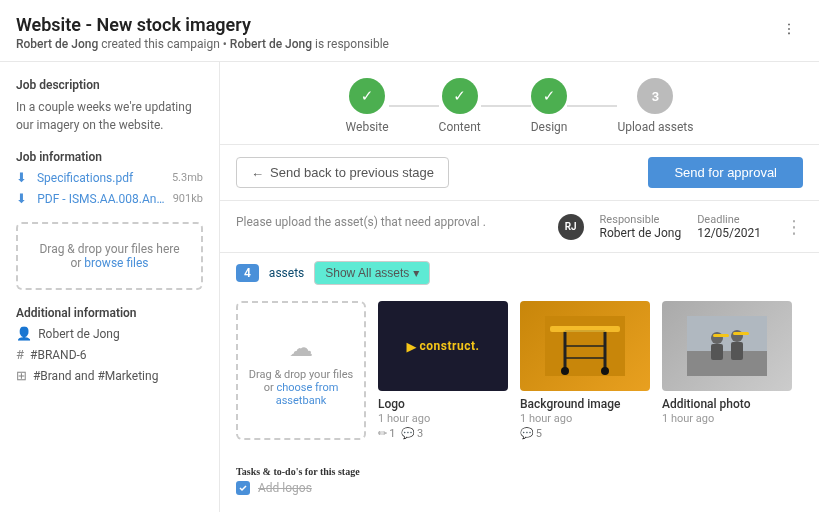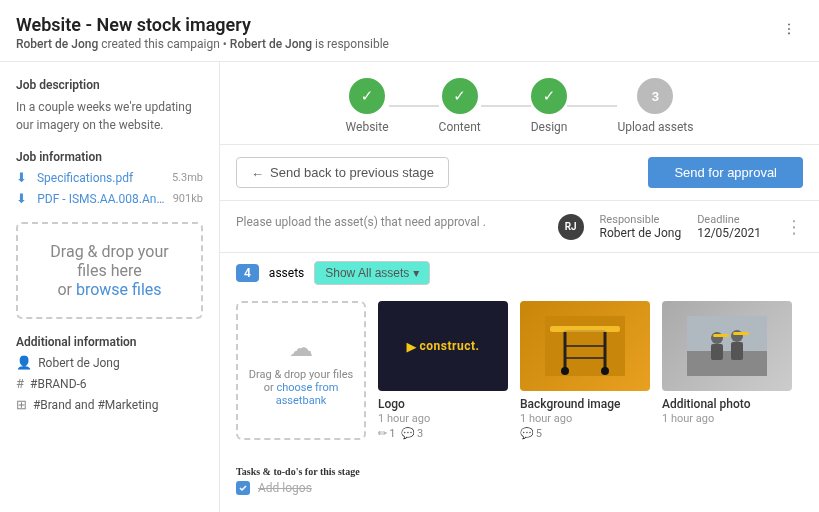--- a/index.html
+++ b/index.html
@@ -20,21 +20,21 @@
 
     
     .sidebar { width: 220px; min-width: 220px; padding: 16px; border-right: 1px solid #e8e8e8; background: #fff; }
     .section-title { font-size: 12px; font-weight: 600; color: #444; margin-bottom: 6px; }
     .job-desc-text { font-size: 12px; color: #666; line-height: 1.5; margin-bottom: 16px; }
     .attachments-section { margin-bottom: 16px; }
     .attachment-item { display: flex; align-items: center; justify-content: space-between; margin-bottom: 6px; font-size: 12px; color: #555; }
     .attachment-icon { color: #4a90d9; margin-right: 5px; font-size: 13px; }
     .attachment-name { flex: 1; color: #4a90d9; white-space: nowrap; overflow: hidden; text-overflow: ellipsis; max-width: 130px; }
     .attachment-size { color: #999; font-size: 11px; }
-    .dropzone { border: 2px dashed #ccc; border-radius: 6px; padding: 18px; text-align: center; font-size: 16px; color: #888; margin-bottom: 16px; cursor: pointer; }
+    .dropzone { border: 2px dashed #ccc; border-radius: 6px; padding: 18px; text-align: center; font-size: 12px; color: #888; margin-bottom: 16px; cursor: pointer; }
     .dropzone-link { color: #4a90d9; cursor: pointer; }
     .additional-section { margin-bottom: 12px; }
     .additional-item { display: flex; align-items: center; margin-bottom: 6px; font-size: 12px; color: #555; }
     .additional-item-icon { margin-right: 6px; font-size: 13px; color: #888; }
 
     
     .content { flex: 1; padding: 0; }
     .progress-step { display: flex; flex-direction: column; align-items: center; font-size: 12px; color: #666; }
     .step-circle { width: 36px; height: 36px; border-radius: 50%; display: flex; align-items: center; justify-content: center; margin-bottom: 6px; font-size: 15px; }
     .step-circle.done { background: #4caf50; color: #fff; }
@@ -53,21 +53,21 @@
     .stage-meta { display: flex; align-items: center; gap: 16px; font-size: 12px; }
     .meta-avatar { width: 26px; height: 26px; border-radius: 50%; background: #404040; display: flex; align-items: center; justify-content: center; font-size: 10px; color: #fff; font-weight: 600; }
     .meta-block { display: flex; flex-direction: column; }
     .meta-label { color: #888; font-size: 11px; }
     .meta-value { color: #333; font-size: 12px; }
     .stage-more { color: #aaa; cursor: pointer; font-size: 18px; margin-left: 8px; }
 
     
     .assets-filter { display: flex; align-items: center; gap: 10px; padding: 8px 16px; }
     .count-badge { background: #4a90d9; color: #fff; border-radius: 4px; padding: 2px 8px; font-size: 12px; font-weight: 600; }
-    .assets-count-label { font-size: 12px; color: #000000; }
+    .assets-count-label { font-size: 12px; color: #0c4a6e; }
     .show-all-btn { display: flex; align-items: center; gap: 4px; padding: 4px 10px; border: 1px solid #ccc; border-radius: 4px; background: #5eead4; font-size: 12px; color: #555; cursor: pointer; }
 
     
     .assets-grid { display: flex; gap: 12px; padding: 8px 16px 14px; flex-wrap: wrap; }
     .asset-upload { border: 2px dashed #ccc; border-radius: 6px; width: 130px; min-height: 110px; display: flex; flex-direction: column; align-items: center; justify-content: center; text-align: center; font-size: 11px; color: #888; padding: 10px; cursor: pointer; flex-shrink: 0; }
     .asset-upload-icon { font-size: 24px; color: #bbb; margin-bottom: 6px; }
     .asset-card { width: 130px; flex-shrink: 0; }
     .asset-thumb { width: 130px; height: 90px; border-radius: 4px; overflow: hidden; background: #222; display: flex; align-items: center; justify-content: center; margin-bottom: 6px; }
     .asset-name { font-size: 12px; font-weight: 500; color: #333; }
     .asset-time { font-size: 11px; color: #999; margin-top: 1px; }

